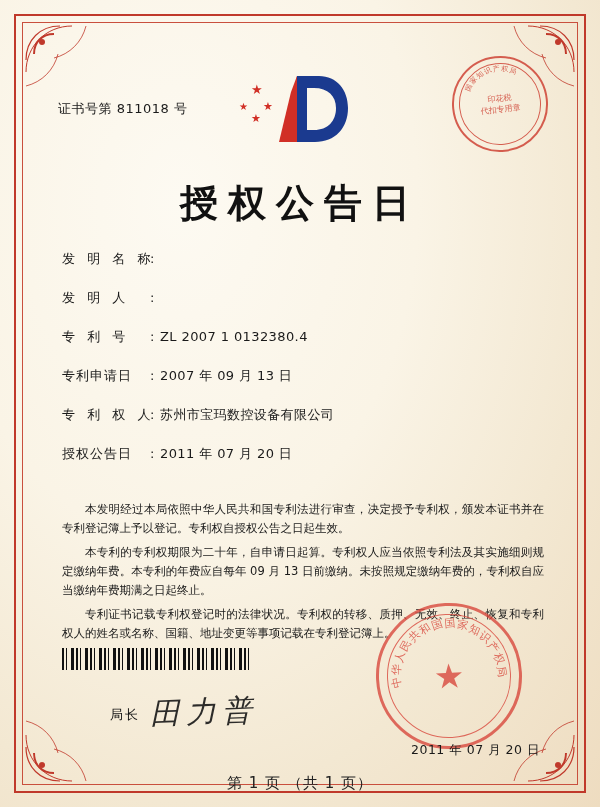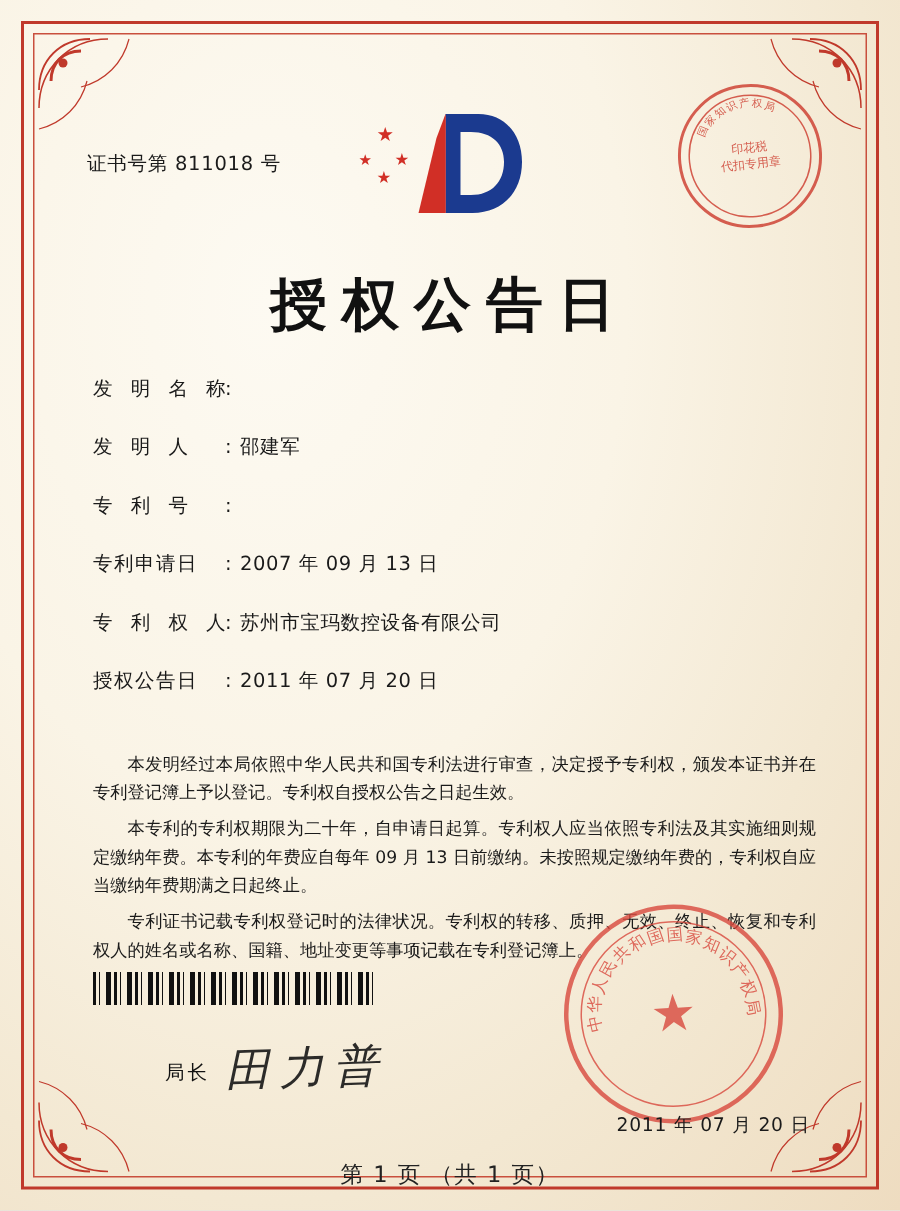--- a/index.html
+++ b/index.html
@@ -346,25 +346,25 @@
   <div class="title">授权公告日</div>
 
   <div class="fields">
     <div class="field-row">
       <span class="field-label">发 明 名 称</span>
       <span class="field-colon">:</span>
     </div>
     <div class="field-row">
       <span class="field-label">发 明 人</span>
       <span class="field-colon">:</span>
-      <span class="field-value">邵建军</span>
     </div>
     <div class="field-row">
       <span class="field-label">专 利 号</span>
       <span class="field-colon">:</span>
+      <span class="field-value">ZL 2007 1 0132380.4</span>
     </div>
     <div class="field-row compact">
       <span class="field-label">专利申请日</span>
       <span class="field-colon">:</span>
       <span class="field-value">2007 年 09 月 13 日</span>
     </div>
     <div class="field-row">
       <span class="field-label">专 利 权 人</span>
       <span class="field-colon">:</span>
       <span class="field-value">苏州市宝玛数控设备有限公司</span>

